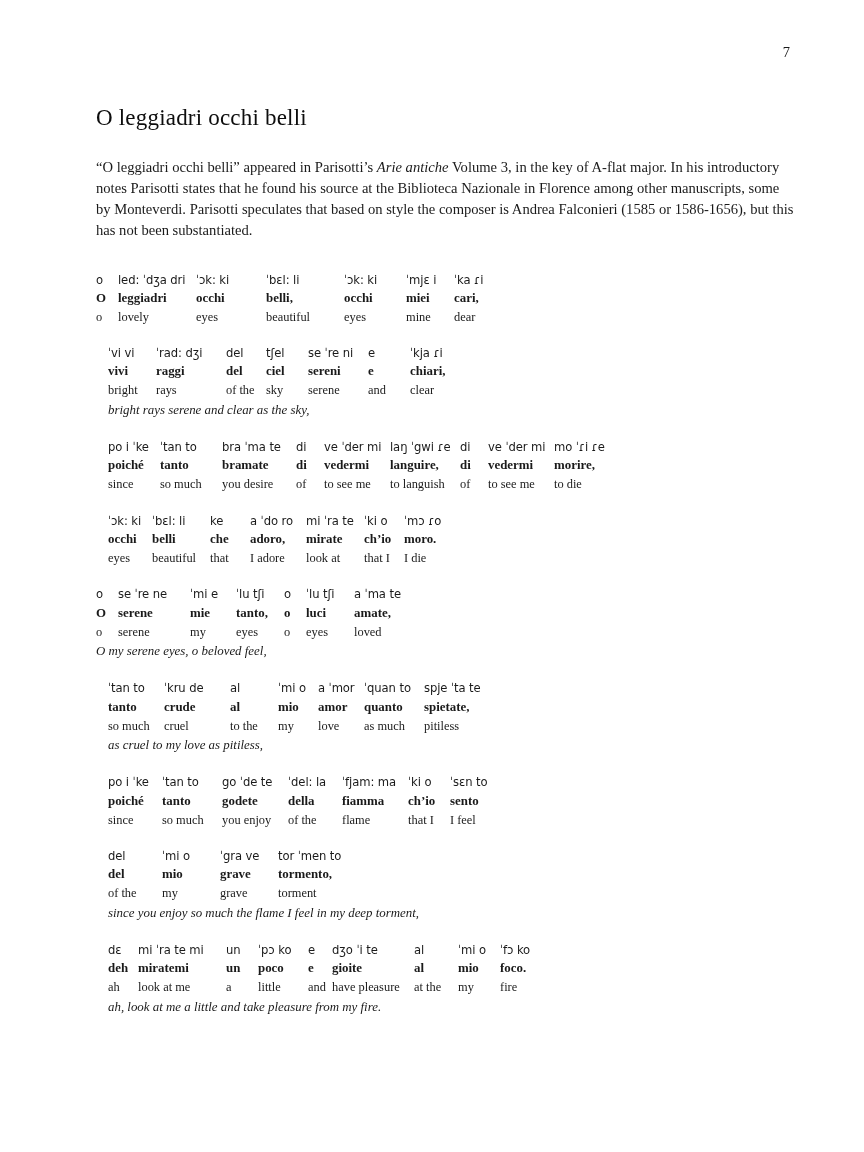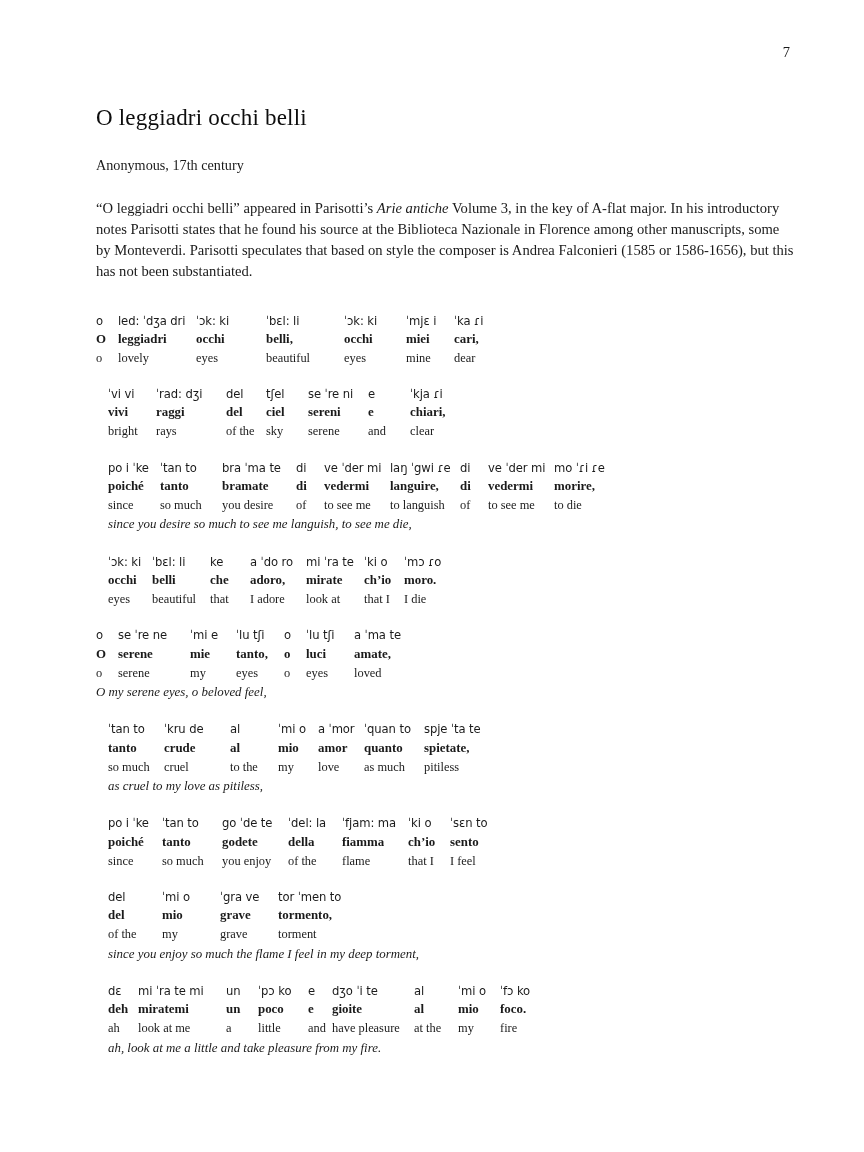--- a/index.html
+++ b/index.html
@@ -103,40 +103,39 @@
 <body>
 
 <div class="page">
 
   <div class="page-number">7</div>
 
   <div class="content">
 
     <h1 class="doc-title">O leggiadri occhi belli</h1>
 
-    <p class="attribution">Anonymous, 17th century</p>
 
     <p class="intro"><span>“O leggiadri occhi belli” appeared in Parisotti’s </span><span class="ital">Arie antiche</span><span> Volume 3, in the key of A-flat major. In his introductory notes Parisotti states that he found his source at the Biblioteca Nazionale in Florence among other manuscripts, some by Monteverdi. Parisotti speculates that based on style the composer is Andrea Falconieri (1585 or 1586-1656), but this has not been substantiated.</span></p>
 
     <div class="stanzas">
         <div class="stanza flush">
           <div class="tier tier-ipa"><span class="cell" style="width: 22px;">o</span><span class="cell" style="width: 78px;">led: ˈdʒa dri</span><span class="cell" style="width: 70px;">ˈɔk: ki</span><span class="cell" style="width: 78px;">ˈbɛl: li</span><span class="cell" style="width: 62px;">ˈɔk: ki</span><span class="cell" style="width: 48px;">ˈmjɛ i</span><span class="cell" style="width: 46px;">ˈka ɾi</span></div>
           <div class="tier tier-word"><span class="cell" style="width: 22px;">O</span><span class="cell" style="width: 78px;">leggiadri</span><span class="cell" style="width: 70px;">occhi</span><span class="cell" style="width: 78px;">belli,</span><span class="cell" style="width: 62px;">occhi</span><span class="cell" style="width: 48px;">miei</span><span class="cell" style="width: 46px;">cari,</span></div>
           <div class="tier tier-gloss"><span class="cell" style="width: 22px;">o</span><span class="cell" style="width: 78px;">lovely</span><span class="cell" style="width: 70px;">eyes</span><span class="cell" style="width: 78px;">beautiful</span><span class="cell" style="width: 62px;">eyes</span><span class="cell" style="width: 48px;">mine</span><span class="cell" style="width: 46px;">dear</span></div>
         </div>
         <div class="stanza">
           <div class="tier tier-ipa"><span class="cell" style="width: 48px;">ˈvi vi</span><span class="cell" style="width: 70px;">ˈrad: dʒi</span><span class="cell" style="width: 40px;">del</span><span class="cell" style="width: 42px;">tʃel</span><span class="cell" style="width: 60px;">se ˈre ni</span><span class="cell" style="width: 42px;">e</span><span class="cell" style="width: 54px;">ˈkja ɾi</span></div>
           <div class="tier tier-word"><span class="cell" style="width: 48px;">vivi</span><span class="cell" style="width: 70px;">raggi</span><span class="cell" style="width: 40px;">del</span><span class="cell" style="width: 42px;">ciel</span><span class="cell" style="width: 60px;">sereni</span><span class="cell" style="width: 42px;">e</span><span class="cell" style="width: 54px;">chiari,</span></div>
           <div class="tier tier-gloss"><span class="cell" style="width: 48px;">bright</span><span class="cell" style="width: 70px;">rays</span><span class="cell" style="width: 40px;">of the</span><span class="cell" style="width: 42px;">sky</span><span class="cell" style="width: 60px;">serene</span><span class="cell" style="width: 42px;">and</span><span class="cell" style="width: 54px;">clear</span></div>
+          <div class="translation">bright rays serene and clear as the sky,</div>
         </div>
         <div class="stanza">
           <div class="tier tier-ipa"><span class="cell" style="width: 52px;">po i ˈke</span><span class="cell" style="width: 62px;">ˈtan to</span><span class="cell" style="width: 74px;">bra ˈma te</span><span class="cell" style="width: 28px;">di</span><span class="cell" style="width: 66px;">ve ˈder mi</span><span class="cell" style="width: 70px;">laŋ ˈgwi ɾe</span><span class="cell" style="width: 28px;">di</span><span class="cell" style="width: 66px;">ve ˈder mi</span><span class="cell" style="width: 52px;">mo ˈɾi ɾe</span></div>
           <div class="tier tier-word"><span class="cell" style="width: 52px;">poiché</span><span class="cell" style="width: 62px;">tanto</span><span class="cell" style="width: 74px;">bramate</span><span class="cell" style="width: 28px;">di</span><span class="cell" style="width: 66px;">vedermi</span><span class="cell" style="width: 70px;">languire,</span><span class="cell" style="width: 28px;">di</span><span class="cell" style="width: 66px;">vedermi</span><span class="cell" style="width: 52px;">morire,</span></div>
           <div class="tier tier-gloss"><span class="cell" style="width: 52px;">since</span><span class="cell" style="width: 62px;">so much</span><span class="cell" style="width: 74px;">you desire</span><span class="cell" style="width: 28px;">of</span><span class="cell" style="width: 66px;">to see me</span><span class="cell" style="width: 70px;">to languish</span><span class="cell" style="width: 28px;">of</span><span class="cell" style="width: 66px;">to see me</span><span class="cell" style="width: 52px;">to die</span></div>
-          <div class="translation">since you desire so much to see me languish, to see me die,</div>
         </div>
         <div class="stanza">
           <div class="tier tier-ipa"><span class="cell" style="width: 44px;">ˈɔk: ki</span><span class="cell" style="width: 58px;">ˈbɛl: li</span><span class="cell" style="width: 40px;">ke</span><span class="cell" style="width: 56px;">a ˈdo ro</span><span class="cell" style="width: 58px;">mi ˈra te</span><span class="cell" style="width: 40px;">ˈki o</span><span class="cell" style="width: 48px;">ˈmɔ ɾo</span></div>
           <div class="tier tier-word"><span class="cell" style="width: 44px;">occhi</span><span class="cell" style="width: 58px;">belli</span><span class="cell" style="width: 40px;">che</span><span class="cell" style="width: 56px;">adoro,</span><span class="cell" style="width: 58px;">mirate</span><span class="cell" style="width: 40px;">ch’io</span><span class="cell" style="width: 48px;">moro.</span></div>
           <div class="tier tier-gloss"><span class="cell" style="width: 44px;">eyes</span><span class="cell" style="width: 58px;">beautiful</span><span class="cell" style="width: 40px;">that</span><span class="cell" style="width: 56px;">I adore</span><span class="cell" style="width: 58px;">look at</span><span class="cell" style="width: 40px;">that I</span><span class="cell" style="width: 48px;">I die</span></div>
         </div>
         <div class="stanza flush">
           <div class="tier tier-ipa"><span class="cell" style="width: 22px;">o</span><span class="cell" style="width: 72px;">se ˈre ne</span><span class="cell" style="width: 46px;">ˈmi e</span><span class="cell" style="width: 48px;">ˈlu tʃi</span><span class="cell" style="width: 22px;">o</span><span class="cell" style="width: 48px;">ˈlu tʃi</span><span class="cell" style="width: 48px;">a ˈma te</span></div>
           <div class="tier tier-word"><span class="cell" style="width: 22px;">O</span><span class="cell" style="width: 72px;">serene</span><span class="cell" style="width: 46px;">mie</span><span class="cell" style="width: 48px;">tanto,</span><span class="cell" style="width: 22px;">o</span><span class="cell" style="width: 48px;">luci</span><span class="cell" style="width: 48px;">amate,</span></div>
           <div class="tier tier-gloss"><span class="cell" style="width: 22px;">o</span><span class="cell" style="width: 72px;">serene</span><span class="cell" style="width: 46px;">my</span><span class="cell" style="width: 48px;">eyes</span><span class="cell" style="width: 22px;">o</span><span class="cell" style="width: 48px;">eyes</span><span class="cell" style="width: 48px;">loved</span></div>

